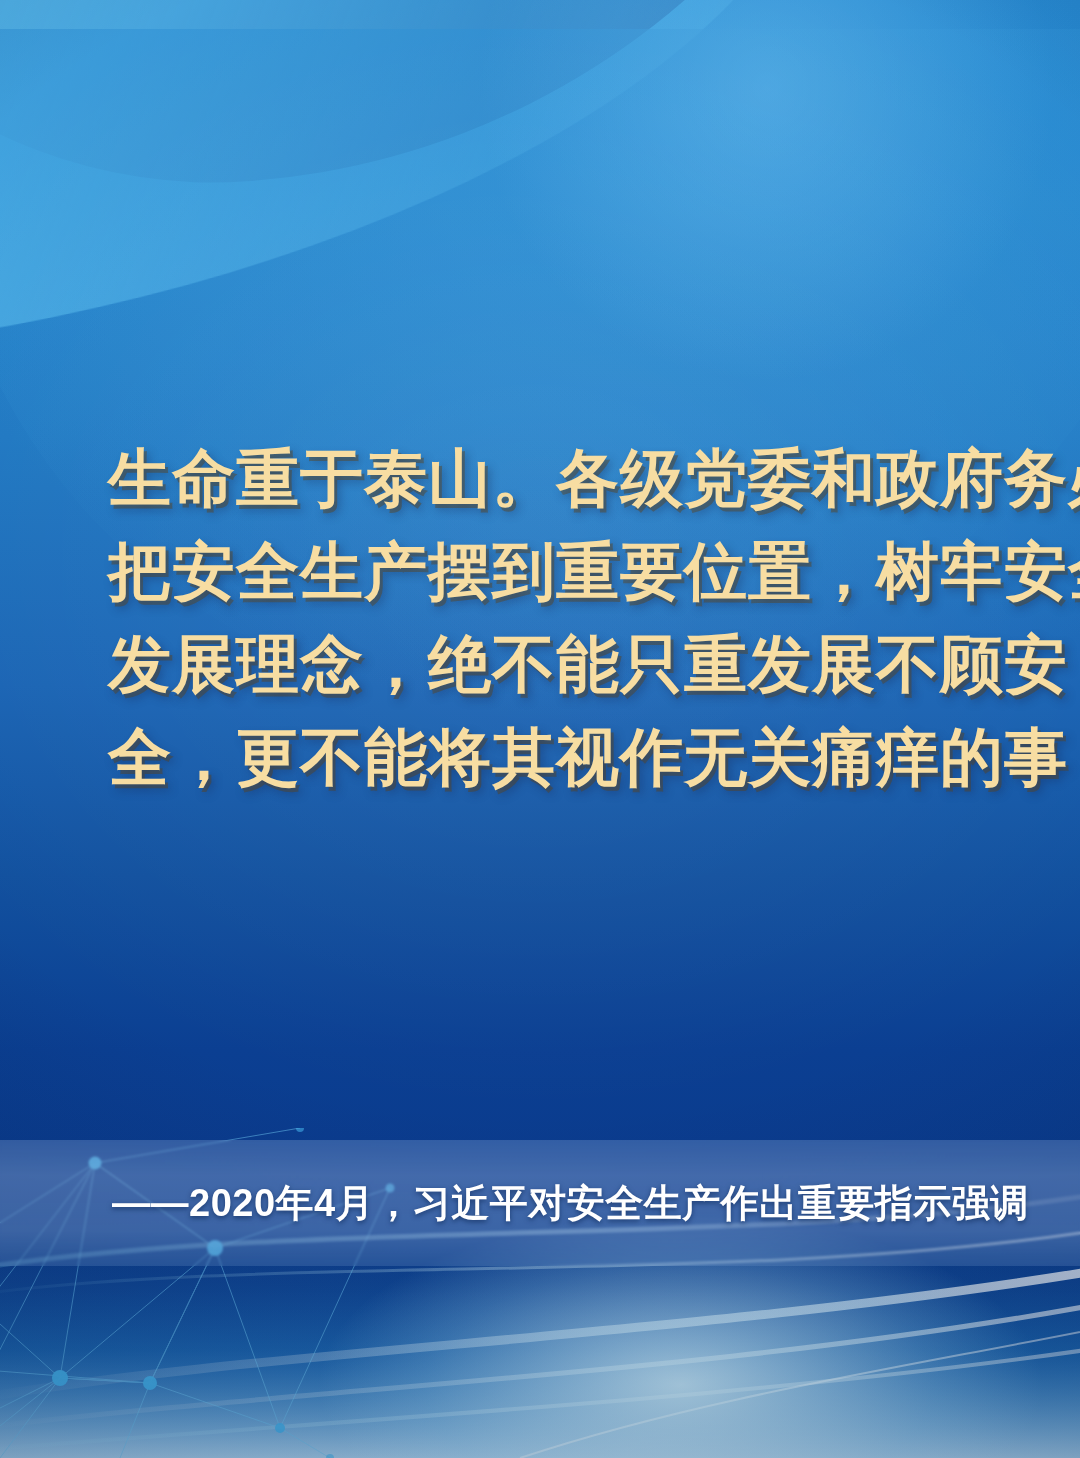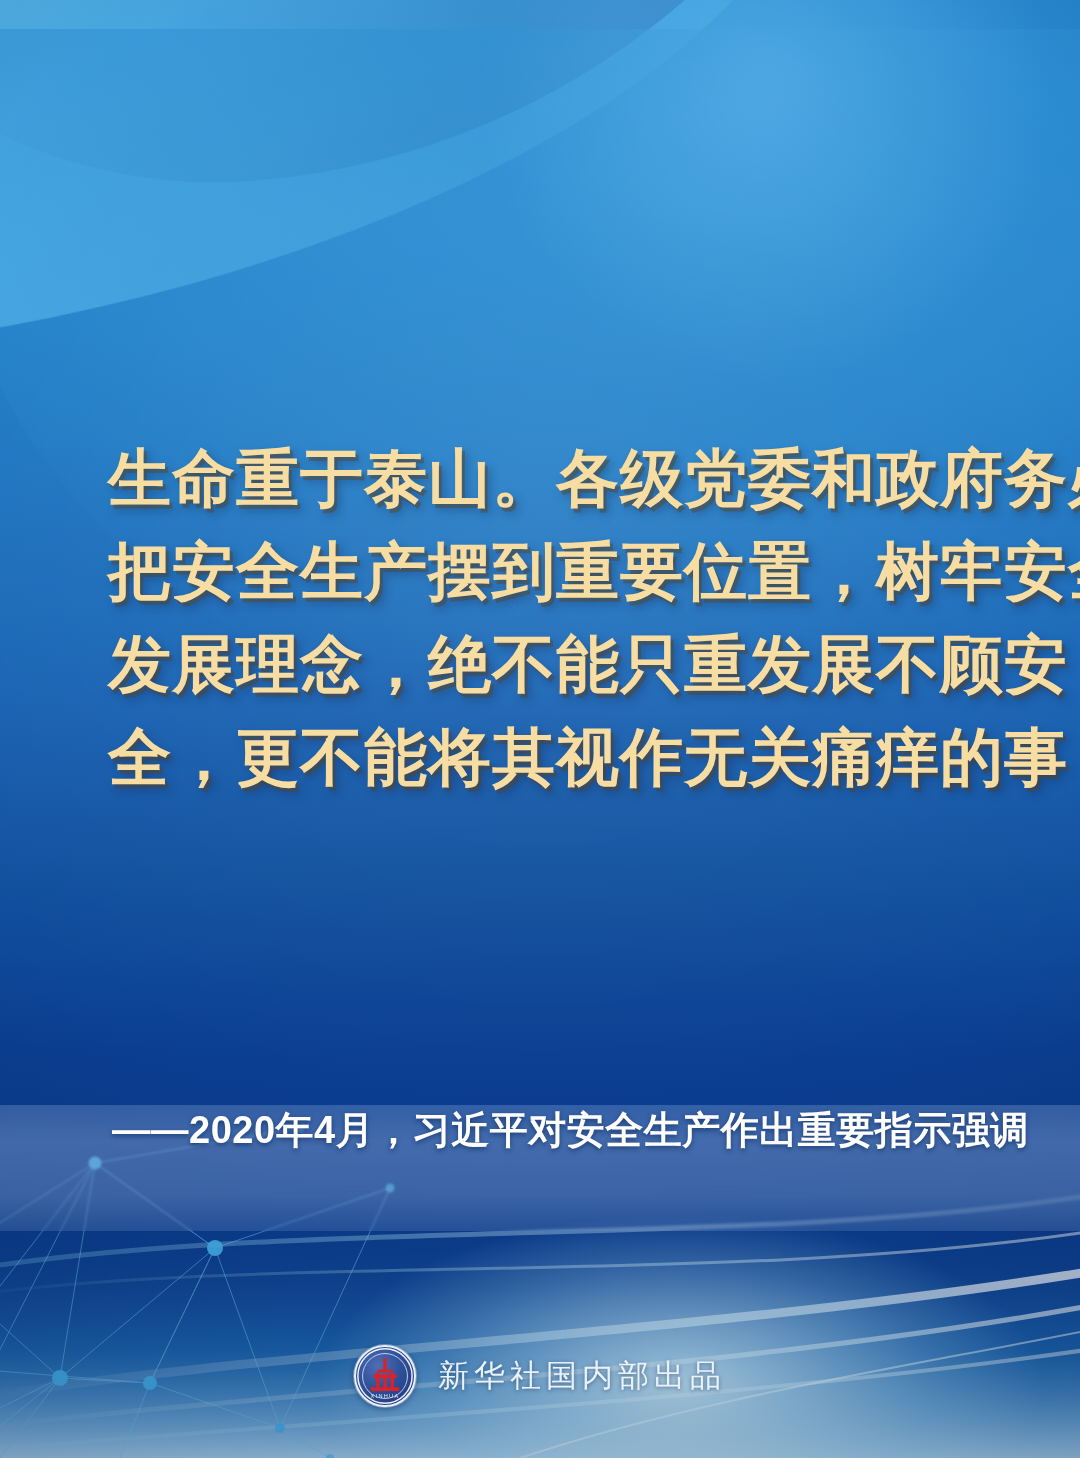--- a/index.html
+++ b/index.html
@@ -53,28 +53,28 @@
     position:absolute;left:34%;top:-22%;width:74%;height:56%;
     background:radial-gradient(closest-side, rgba(120,200,245,0.40), rgba(120,200,245,0) 72%);
   }
   .vignette{
     position:absolute;inset:0;
     background:radial-gradient(130% 78% at 50% 36%, rgba(255,255,255,0.07) 0%, rgba(0,0,0,0) 52%, rgba(2,24,62,0.34) 100%);
   }
 
   
   .band{
-    position:absolute;left:0;right:0;top:1105px;height:126px;
+    position:absolute;left:0;right:0;top:1140px;height:126px;
     background:linear-gradient(180deg,
       rgba(146,175,220,0.30) 0%,
       rgba(152,180,222,0.40) 28%,
       rgba(140,172,218,0.38) 72%,
       rgba(120,156,208,0.24) 100%);
     backdrop-filter:blur(1px);
-    display:flex;align-items:flex-start;
+    display:flex;align-items:center;
   }
   .band-text{
     margin-left:112px;
     color:#ffffff;
     font-size:38px;
     font-weight:bold;
     letter-spacing:0.5px;
     white-space:nowrap;
     text-shadow:0 2px 5px rgba(4,26,66,0.55);
   }
@@ -210,35 +210,14 @@
     <div class="qline">生命重于泰山。各级党委和政府务必</div>
     <div class="qline">把安全生产摆到重要位置，树牢安全</div>
     <div class="qline">发展理念，绝不能只重发展不顾安</div>
     <div class="qline">全，更不能将其视作无关痛痒的事，</div>
   </div>
 
   <div class="band">
     <div class="band-text">——2020年4月，习近平对安全生产作出重要指示强调</div>
   </div>
 
-  <div class="footer">
-    <div class="logo-mark">
-      <svg viewBox="0 0 62 62">
-        <circle cx="31" cy="31" r="29" fill="none" stroke="#e9eef8" stroke-width="1.6"></circle>
-        <circle cx="31" cy="31" r="24" fill="none" stroke="#c9d6ef" stroke-width="1"></circle>
-        <g fill="#d8232a">
-          <rect x="29.2" y="12" width="3.6" height="13" rx="1"></rect>
-          <rect x="24" y="24" width="14" height="3.4" rx="1"></rect>
-          <rect x="18.5" y="29.5" width="25" height="3.6" rx="1"></rect>
-          <rect x="21.5" y="33" width="3.6" height="11"></rect>
-          <rect x="37" y="33" width="3.6" height="11"></rect>
-          <rect x="29.2" y="33" width="3.6" height="11"></rect>
-          <rect x="15.5" y="43" width="31" height="4" rx="1.4"></rect>
-          <path d="M24 24 L20 30 L24 30 Z"></path>
-          <path d="M38 24 L42 30 L38 30 Z"></path>
-        </g>
-        <text x="31" y="54" font-size="6" fill="#e6ecf7" text-anchor="middle" font-family="Liberation Sans, sans-serif" letter-spacing="1.4">XINHUA</text>
-      </svg>
-    </div>
-    <div class="logo-text">新华社国内部出品</div>
-  </div>
 
 </div>
 
 </body></html>

